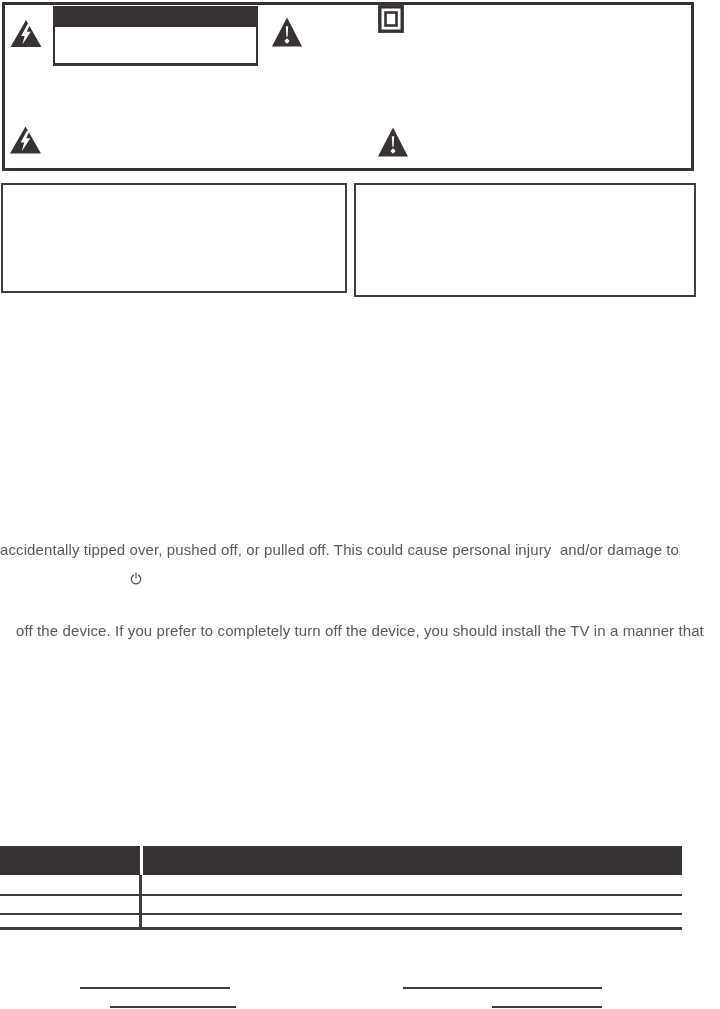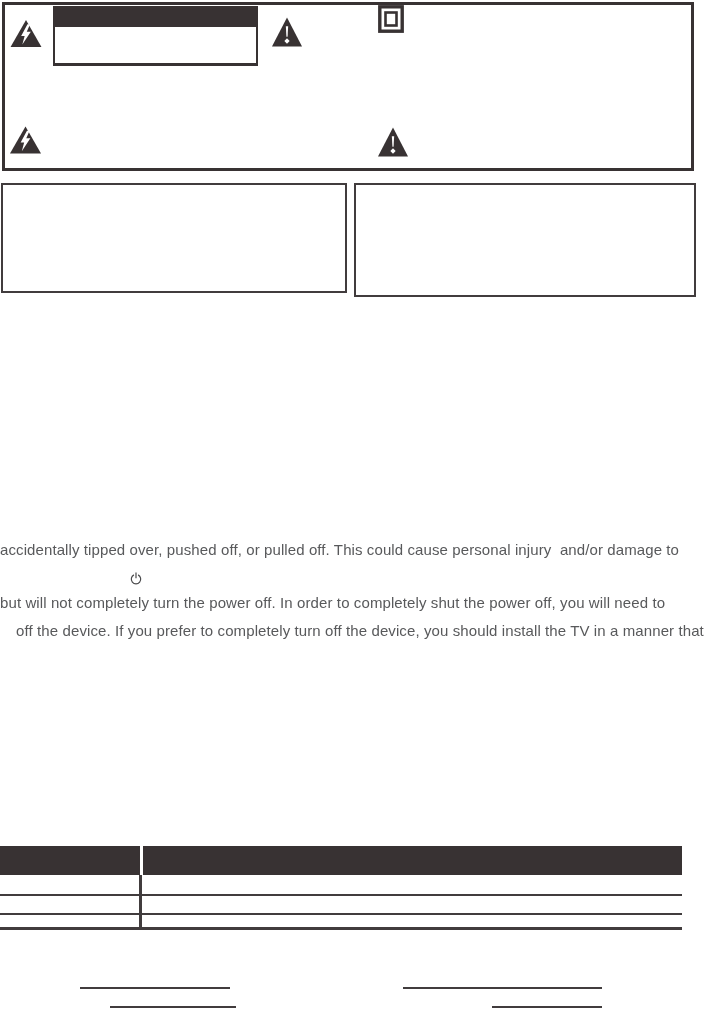--- a/index.html
+++ b/index.html
@@ -99,21 +99,20 @@
   <div class="nbox left"></div>
   <div class="nbox right"></div>
 
   <div class="tline l1">accidentally tipped over, pushed off, or pulled off. This could cause personal injury  and/or damage to</div>
 
   <svg class="power" viewBox="0 0 12 13">
     <path d="M3.9,2.9 A4.7,4.7 0 1 0 8.1,2.9" fill="none" stroke="#4a4a4c" stroke-width="1.2"></path>
     <line x1="6" y1="0.6" x2="6" y2="6.2" stroke="#4a4a4c" stroke-width="1.2"></line>
   </svg>
 
-  <div class="tline l2">but will not completely turn the power off. In order to completely shut the power off, you will need to</div>
   <div class="tline l3">off the device. If you prefer to completely turn off the device, you should install the TV in a manner that</div>
 
   <div class="t-el th-left"></div>
   <div class="t-el th-right"></div>
   <div class="t-hline hl1"></div>
   <div class="t-hline hl2"></div>
   <div class="t-hline hl3"></div>
   <div class="t-vline"></div>
 
   <div class="sig sig1"></div>

